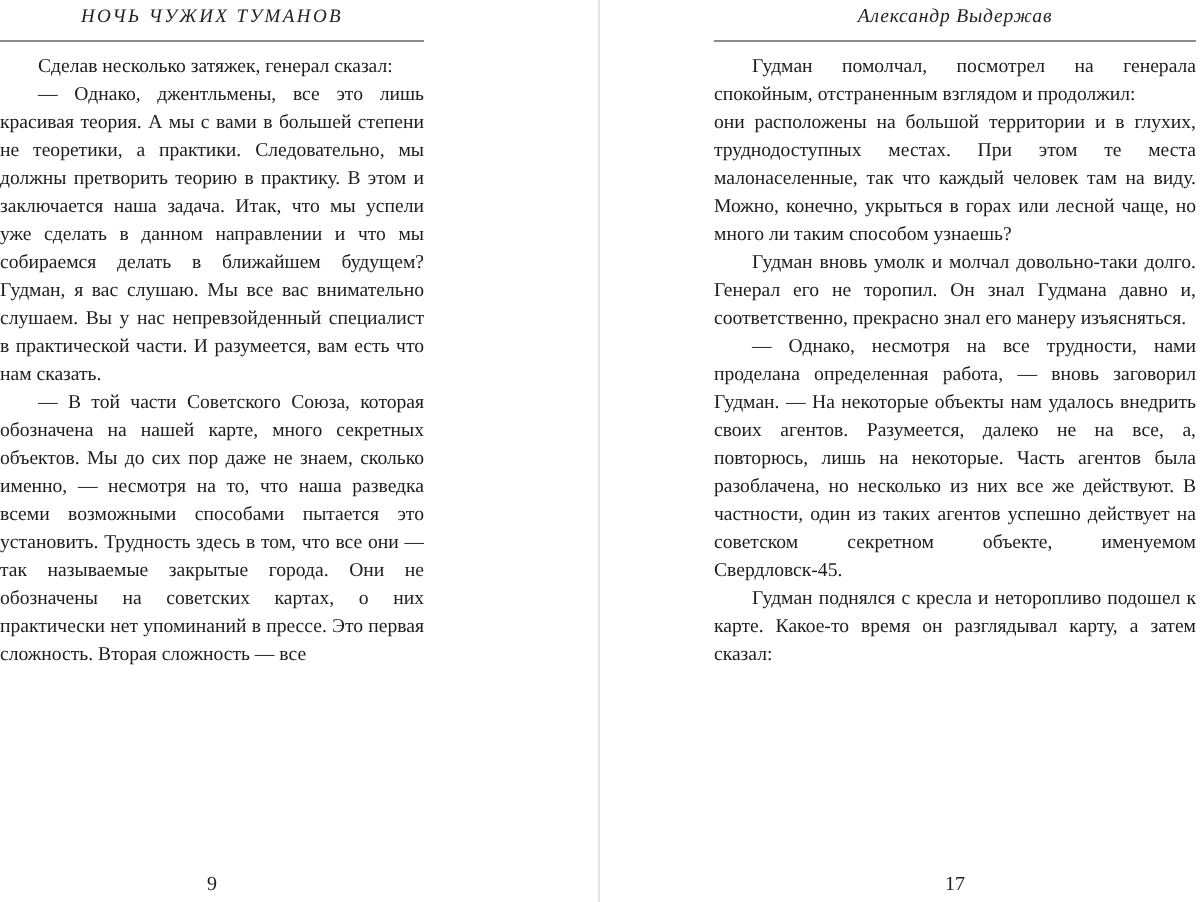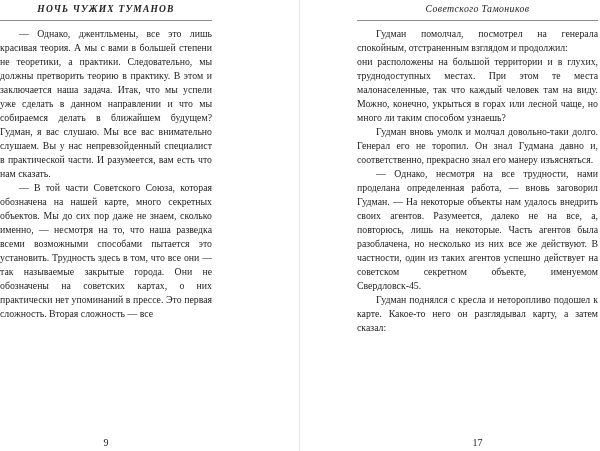--- a/index.html
+++ b/index.html
@@ -41,21 +41,21 @@
     border-bottom: 1.5px solid #8c8c8c;
     font-style: italic;
     font-size: 10px;
     line-height: 18px;
     white-space: nowrap;
     overflow: hidden;
     color: #222;
   }
   .page.left .page-header {
     letter-spacing: 1.2px;
-    font-weight: 700;
+    font-weight: 400;
     font-size: 9.5px;
   }
   .page.right .page-header {
     letter-spacing: 0.4px;
     font-size: 9.8px;
   }
   .page-body {
     position: absolute;
     top: 27px;
     left: 0;
@@ -85,29 +85,30 @@
   }
 </style>
 </head>
 <body>
 
 <div class="spread-divider"></div>
 
 <div class="page left">
   <div class="page-header">НОЧЬ ЧУЖИХ ТУМАНОВ</div>
   <div class="page-body">
+      <p class="para indent">Сделав несколько затяжек, генерал сказал:</p>
       <p class="para indent">— Однако, джентльмены, все это лишь красивая теория. А мы с вами в большей степени не теоретики, а практики. Следовательно, мы должны претворить теорию в практику. В этом и заключается наша задача. Итак, что мы успели уже сделать в данном направлении и что мы собираемся делать в ближайшем будущем? Гудман, я вас слушаю. Мы все вас внимательно слушаем. Вы у нас непревзойденный специалист в практической части. И разумеется, вам есть что нам сказать.</p>
       <p class="para indent">— В той части Советского Союза, которая обозначена на нашей карте, много секретных объектов. Мы до сих пор даже не знаем, сколько именно, — несмотря на то, что наша разведка всеми возможными способами пытается это установить. Трудность здесь в том, что все они — так называемые закрытые города. Они не обозначены на советских картах, о них практически нет упоминаний в прессе. Это первая сложность. Вторая сложность — все</p>
     </div>
   <div class="page-number">9</div>
 </div>
 
 <div class="page right">
-  <div class="page-header">Советского Тамоников</div>
+  <div class="page-header">Александр Выдержав</div>
   <div class="page-body">
       <p class="para indent">Гудман помолчал, посмотрел на генерала спокойным, отстраненным взглядом и продолжил:</p>
       <p class="para">они расположены на большой территории и в глухих, труднодоступных местах. При этом те места малонаселенные, так что каждый человек там на виду. Можно, конечно, укрыться в горах или лесной чаще, но много ли таким способом узнаешь?</p>
       <p class="para indent">Гудман вновь умолк и молчал довольно-таки долго. Генерал его не торопил. Он знал Гудмана давно и, соответственно, прекрасно знал его манеру изъясняться.</p>
       <p class="para indent">— Однако, несмотря на все трудности, нами проделана определенная работа, — вновь заговорил Гудман. — На некоторые объекты нам удалось внедрить своих агентов. Разумеется, далеко не на все, а, повторюсь, лишь на некоторые. Часть агентов была разоблачена, но несколько из них все же действуют. В частности, один из таких агентов успешно действует на советском секретном объекте, именуемом Свердловск-45.</p>
-      <p class="para indent">Гудман поднялся с кресла и неторопливо подошел к карте. Какое-то него он разглядывал карту, а затем сказал:</p>
+      <p class="para indent">Гудман поднялся с кресла и неторопливо подошел к карте. Какое-то время он разглядывал карту, а затем сказал:</p>
     </div>
   <div class="page-number">17</div>
 </div>
 
 </body></html>

